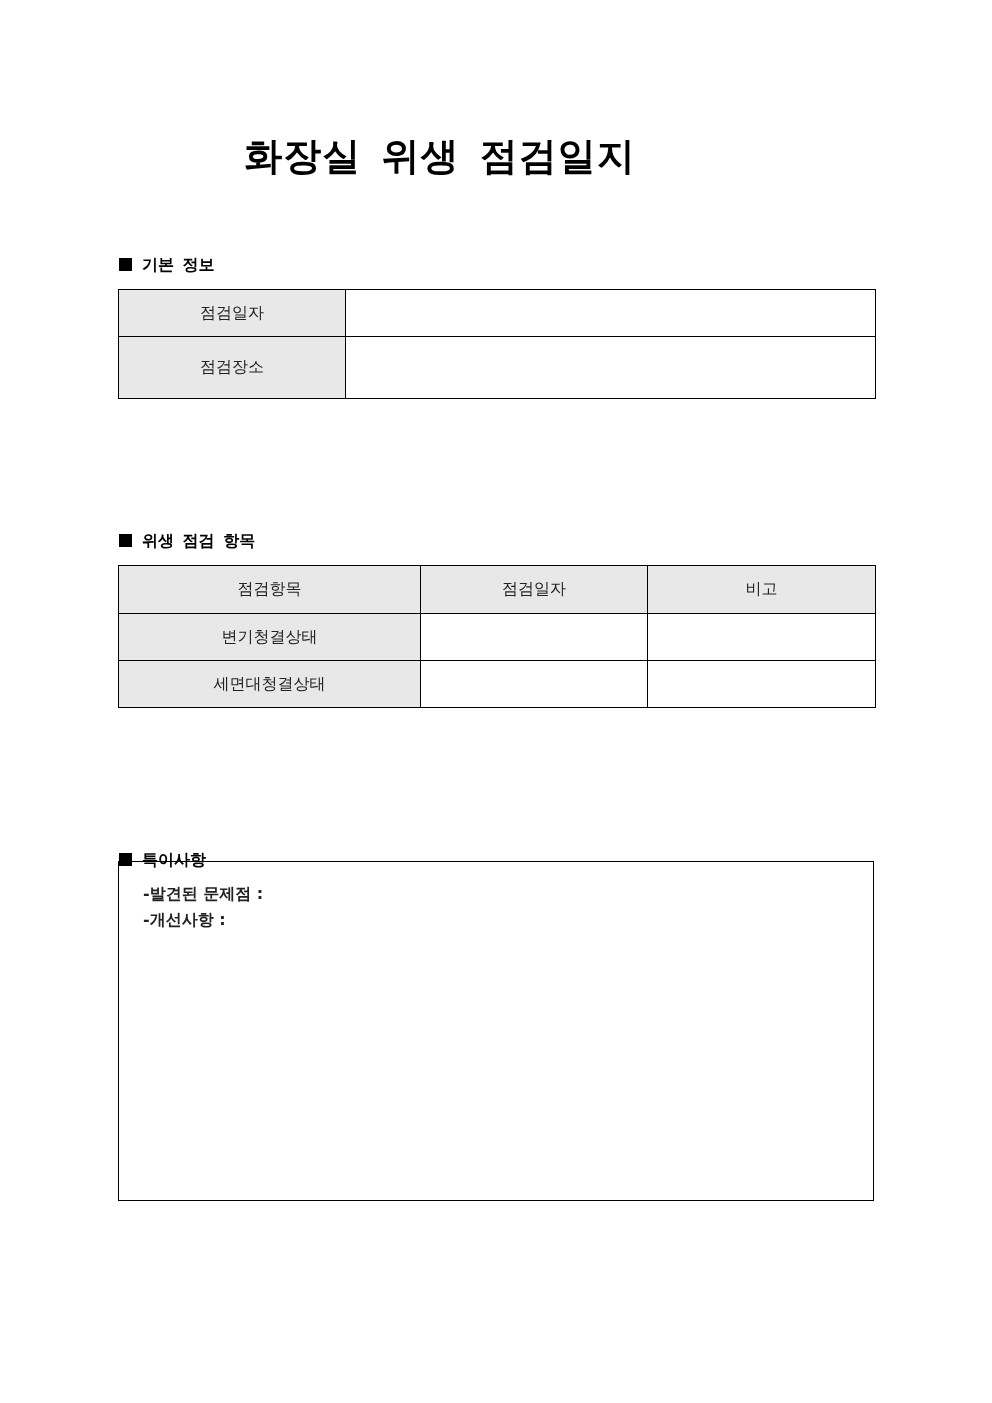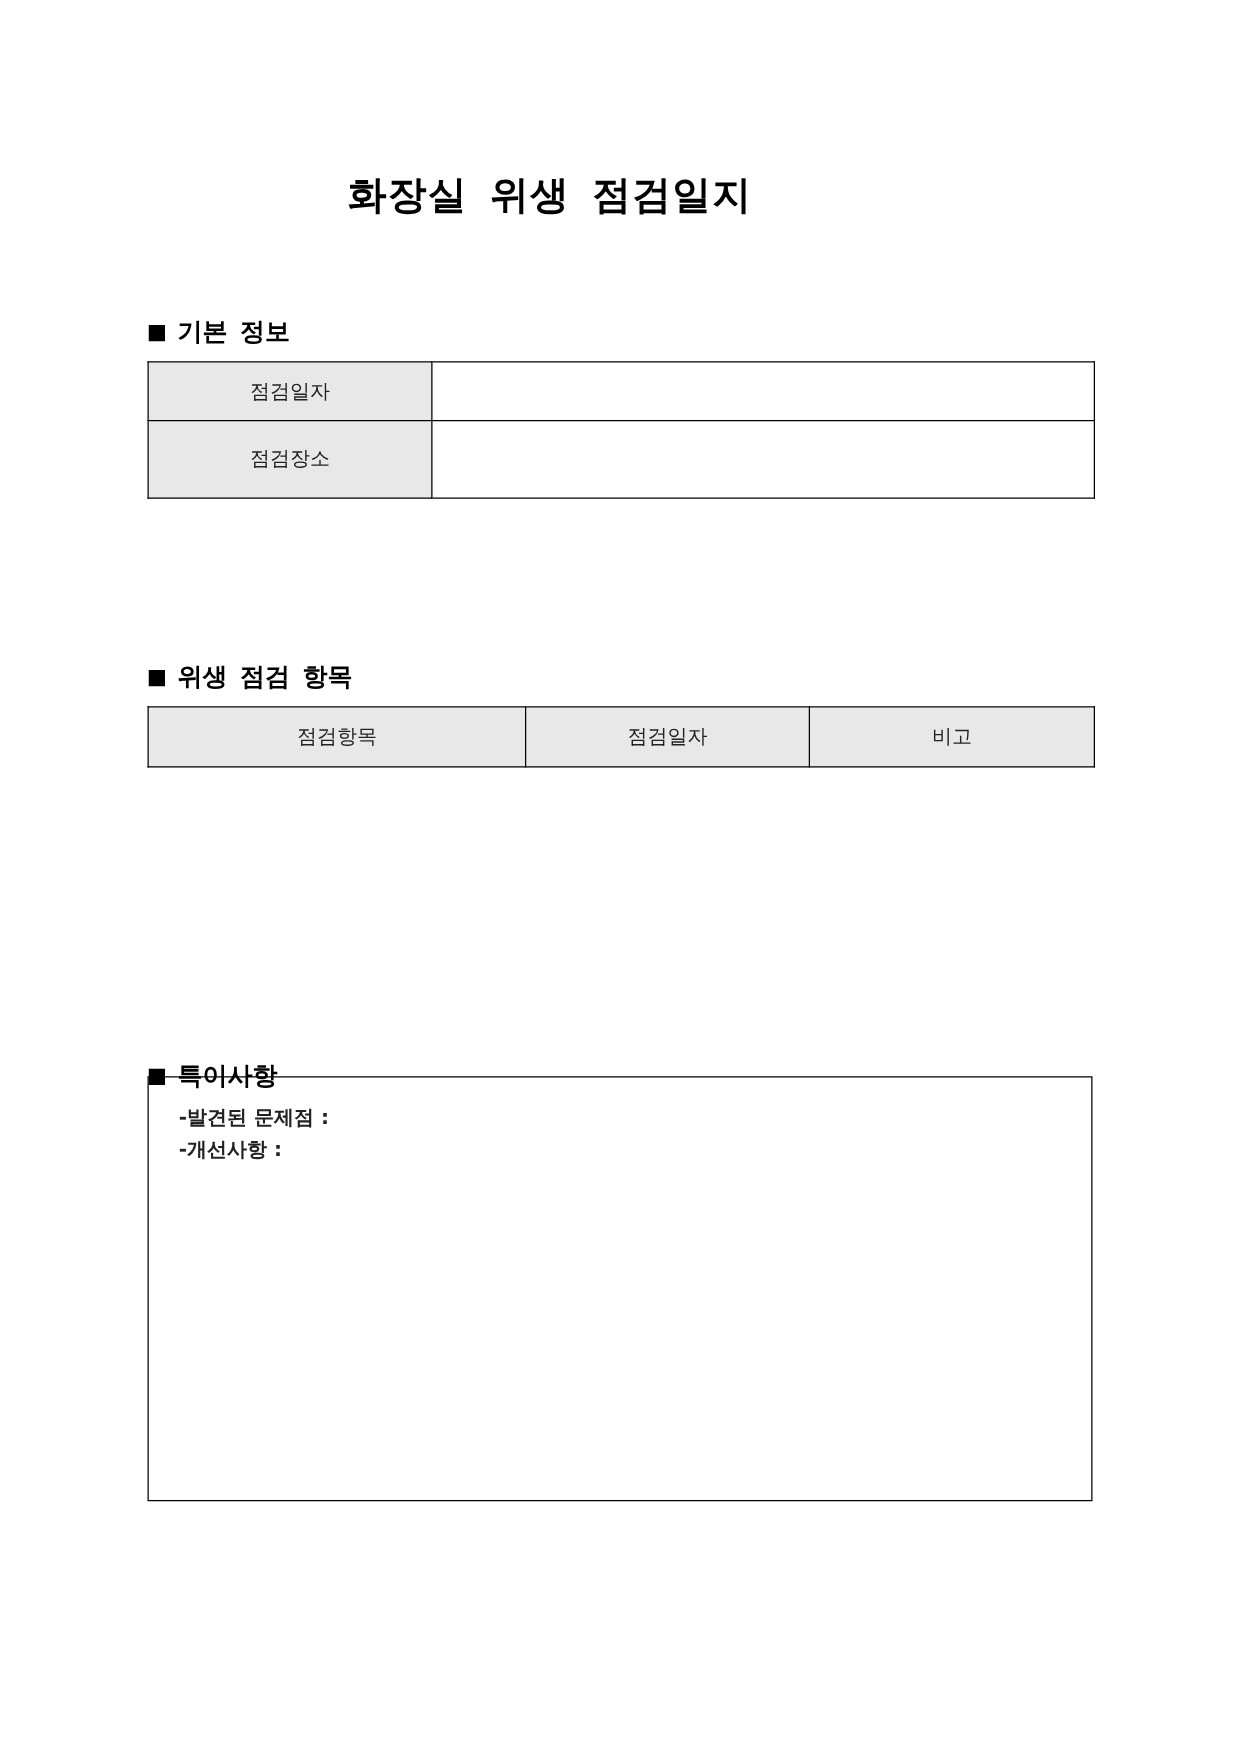--- a/index.html
+++ b/index.html
@@ -14,31 +14,31 @@
       font-family: "DejaVu Sans", "Liberation Sans", sans-serif;
       color: #111;
       overflow: hidden;
     }
     .title {
       position: absolute;
       left: 0;
       top: 134px;
       width: 880px;
       text-align: center;
-      font-size: 31px;
+      font-size: 38px;
       font-weight: bold;
       letter-spacing: 1px;
       word-spacing: 6px;
       line-height: 44px;
       color: #000;
     }
     .section-heading {
       position: absolute;
       left: 119px;
-      font-size: 20px;
+      font-size: 16px;
       font-weight: bold;
       line-height: 24px;
       color: #000;
       white-space: nowrap;
       word-spacing: 3px;
       text-align: right;
     }
     .section-heading .bullet {
       display: inline-block;
       width: 13px;
@@ -121,20 +121,30 @@
     <col style="width:302px">
     <col style="width:227px">
     <col style="width:228px">
   </colgroup>
   <tbody>
       <tr style="height:48px">
     <td class="label">점검항목</td>
     <td class="label">점검일자</td>
     <td class="label">비고</td>
   </tr>
+  <tr style="height:47px">
+    <td class="label">변기청결상태</td>
+    <td class="value"></td>
+    <td class="value"></td>
+  </tr>
+  <tr style="height:47px">
+    <td class="label">세면대청결상태</td>
+    <td class="value"></td>
+    <td class="value"></td>
+  </tr>
 </tbody>
   </table>
 
 <div class="section-heading" style="top:848px;">
   <span class="bullet"></span><span>특이사항</span>
 </div>
 
 <div class="notes-box">
   <div class="line" style="top:22px;">-발견된 문제점 :</div>
   <div class="line" style="top:48px;">-개선사항 :</div>

